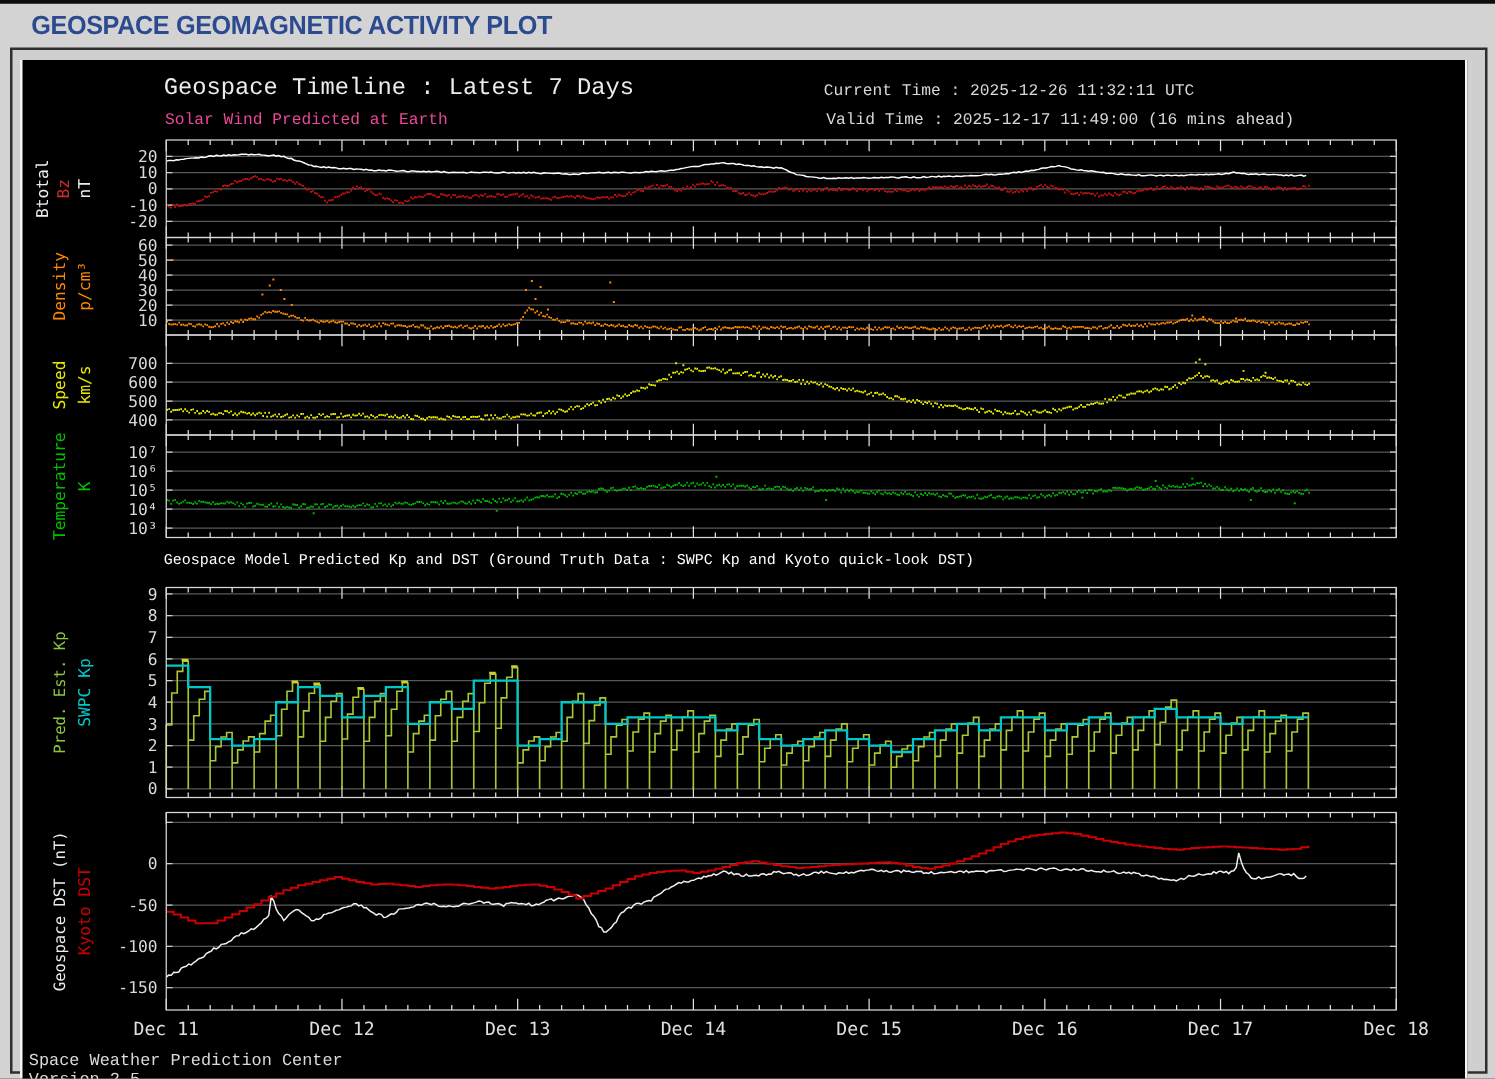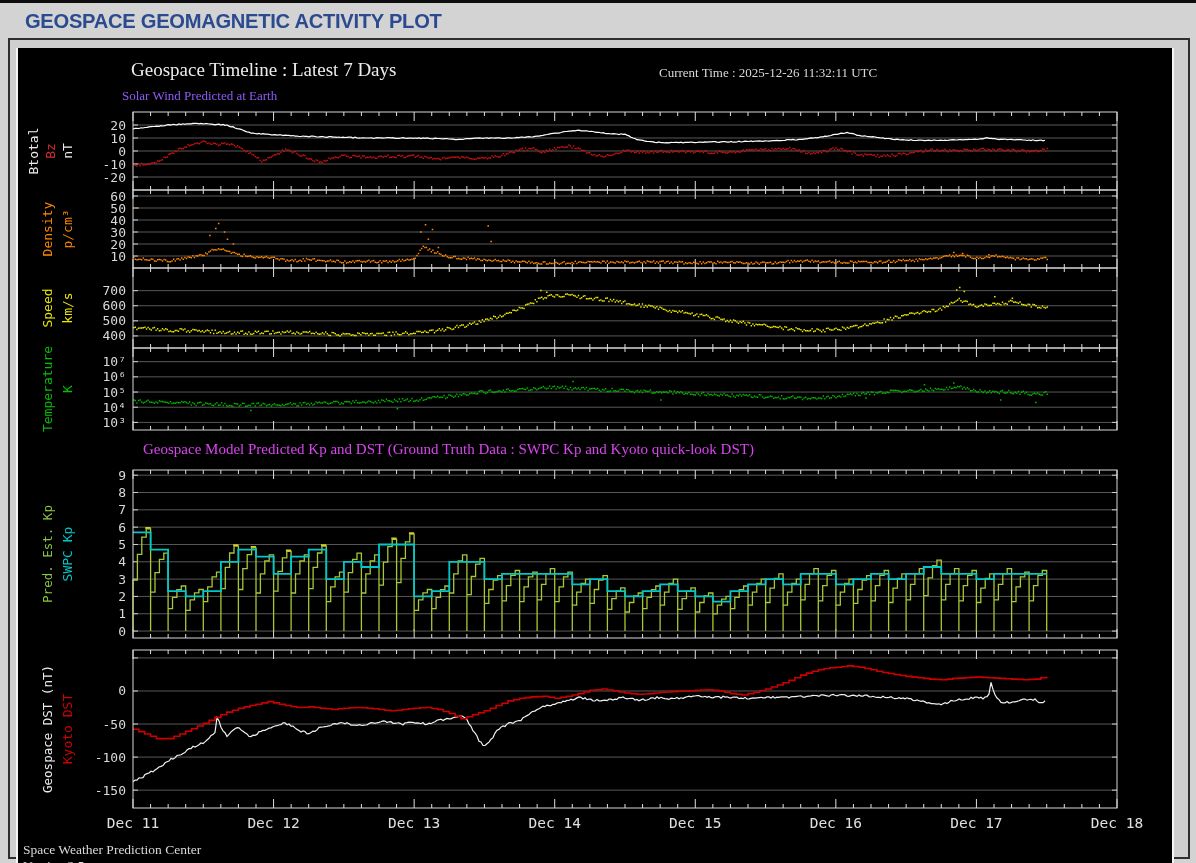--- a/index.html
+++ b/index.html
@@ -4,26 +4,26 @@
 <style>
   html,body{margin:0;padding:0;}
   body{width:1196px;height:863px;background:#d3d3d3;overflow:hidden;font-family:"Liberation Sans",sans-serif;}
   .topstrip{height:3px;background:#0d0d0d;}
   .page-header{height:27px;padding:6px 0 2px 26px;font-weight:bold;font-size:21px;letter-spacing:-0.3px;
     transform:scaleX(0.96);transform-origin:left center;font-family:"Liberation Sans",sans-serif;}
   .frame{margin:0 6px 0 8px;border:2px solid #2f2f2f;background:#cfcfcf;padding:8px 12px 0 6px;
     height:821px;box-sizing:border-box;}
   .canvas{position:relative;width:1154px;height:815px;background:#000;
     border-left:2px solid #f5f5f5;border-right:2px solid #f5f5f5;}
-  .canvas div{position:absolute;white-space:nowrap;font-family:Liberation Serif, serif;}
+  .canvas div{position:absolute;white-space:nowrap;font-family:Liberation Mono, monospace;}
   .t-title{left:113px;top:11px;font-size:19px;color:#ececec;}
   .t-cur{left:641px;top:17px;font-size:13px;color:#d9d9d9;}
-  .t-sub{left:104px;top:40px;font-size:13px;color:#8b5cf6;}
+  .t-sub{left:114px;top:40px;font-size:13px;color:#ec4899;}
   .t-valid{left:643px;top:40px;font-size:13px;color:#d9d9d9;}
-  .t-mid{left:113px;top:393px;font-size:15px;color:#d946ef;margin-left:12px;}
+  .t-mid{left:113px;top:393px;font-size:12px;color:#ffffff;}
   .t-footer{left:5px;right:3px;top:794px;display:flex;justify-content:space-between;font-size:13.5px;color:#d9d9d9;flex-direction:column;}
   svg{position:absolute;left:0;top:0;}
 </style>
 </head>
 <body>
 
 <div class="topstrip"></div>
 <div class="page-header" style="color: rgb(43, 74, 143);">GEOSPACE GEOMAGNETIC ACTIVITY PLOT</div>
 
 <div class="frame">
@@ -886,19 +886,20 @@
         <text x="396.1428571428571" y="780" fill="#e0e0e0" font-size="14.5" text-anchor="middle" font-family="&quot;DejaVu Sans Mono&quot;,monospace">Dec 13</text>
         <text x="536.7142857142857" y="780" fill="#e0e0e0" font-size="14.5" text-anchor="middle" font-family="&quot;DejaVu Sans Mono&quot;,monospace">Dec 14</text>
         <text x="677.2857142857142" y="780" fill="#e0e0e0" font-size="14.5" text-anchor="middle" font-family="&quot;DejaVu Sans Mono&quot;,monospace">Dec 15</text>
         <text x="817.8571428571429" y="780" fill="#e0e0e0" font-size="14.5" text-anchor="middle" font-family="&quot;DejaVu Sans Mono&quot;,monospace">Dec 16</text>
         <text x="958.4285714285713" y="780" fill="#e0e0e0" font-size="14.5" text-anchor="middle" font-family="&quot;DejaVu Sans Mono&quot;,monospace">Dec 17</text>
         <text x="1099" y="780" fill="#e0e0e0" font-size="14.5" text-anchor="middle" font-family="&quot;DejaVu Sans Mono&quot;,monospace">Dec 18</text>
       </svg>
     <div class="t-title">Geospace Timeline : Latest 7 Days</div>
     <div class="t-cur">Current Time : 2025-12-26 11:32:11 UTC</div>
     <div class="t-sub">Solar Wind Predicted at Earth</div>
+    <div class="t-valid">Valid Time : 2025-12-17 11:49:00 (16 mins ahead)</div>
     <div class="t-mid">Geospace Model Predicted Kp and DST (Ground Truth Data : SWPC Kp and Kyoto quick-look DST)</div>
     <div class="t-footer">
       <span>Space Weather Prediction Center</span>
       <span>Version 2.5</span>
     </div>
   </div>
 </div>
 
 </body></html>

